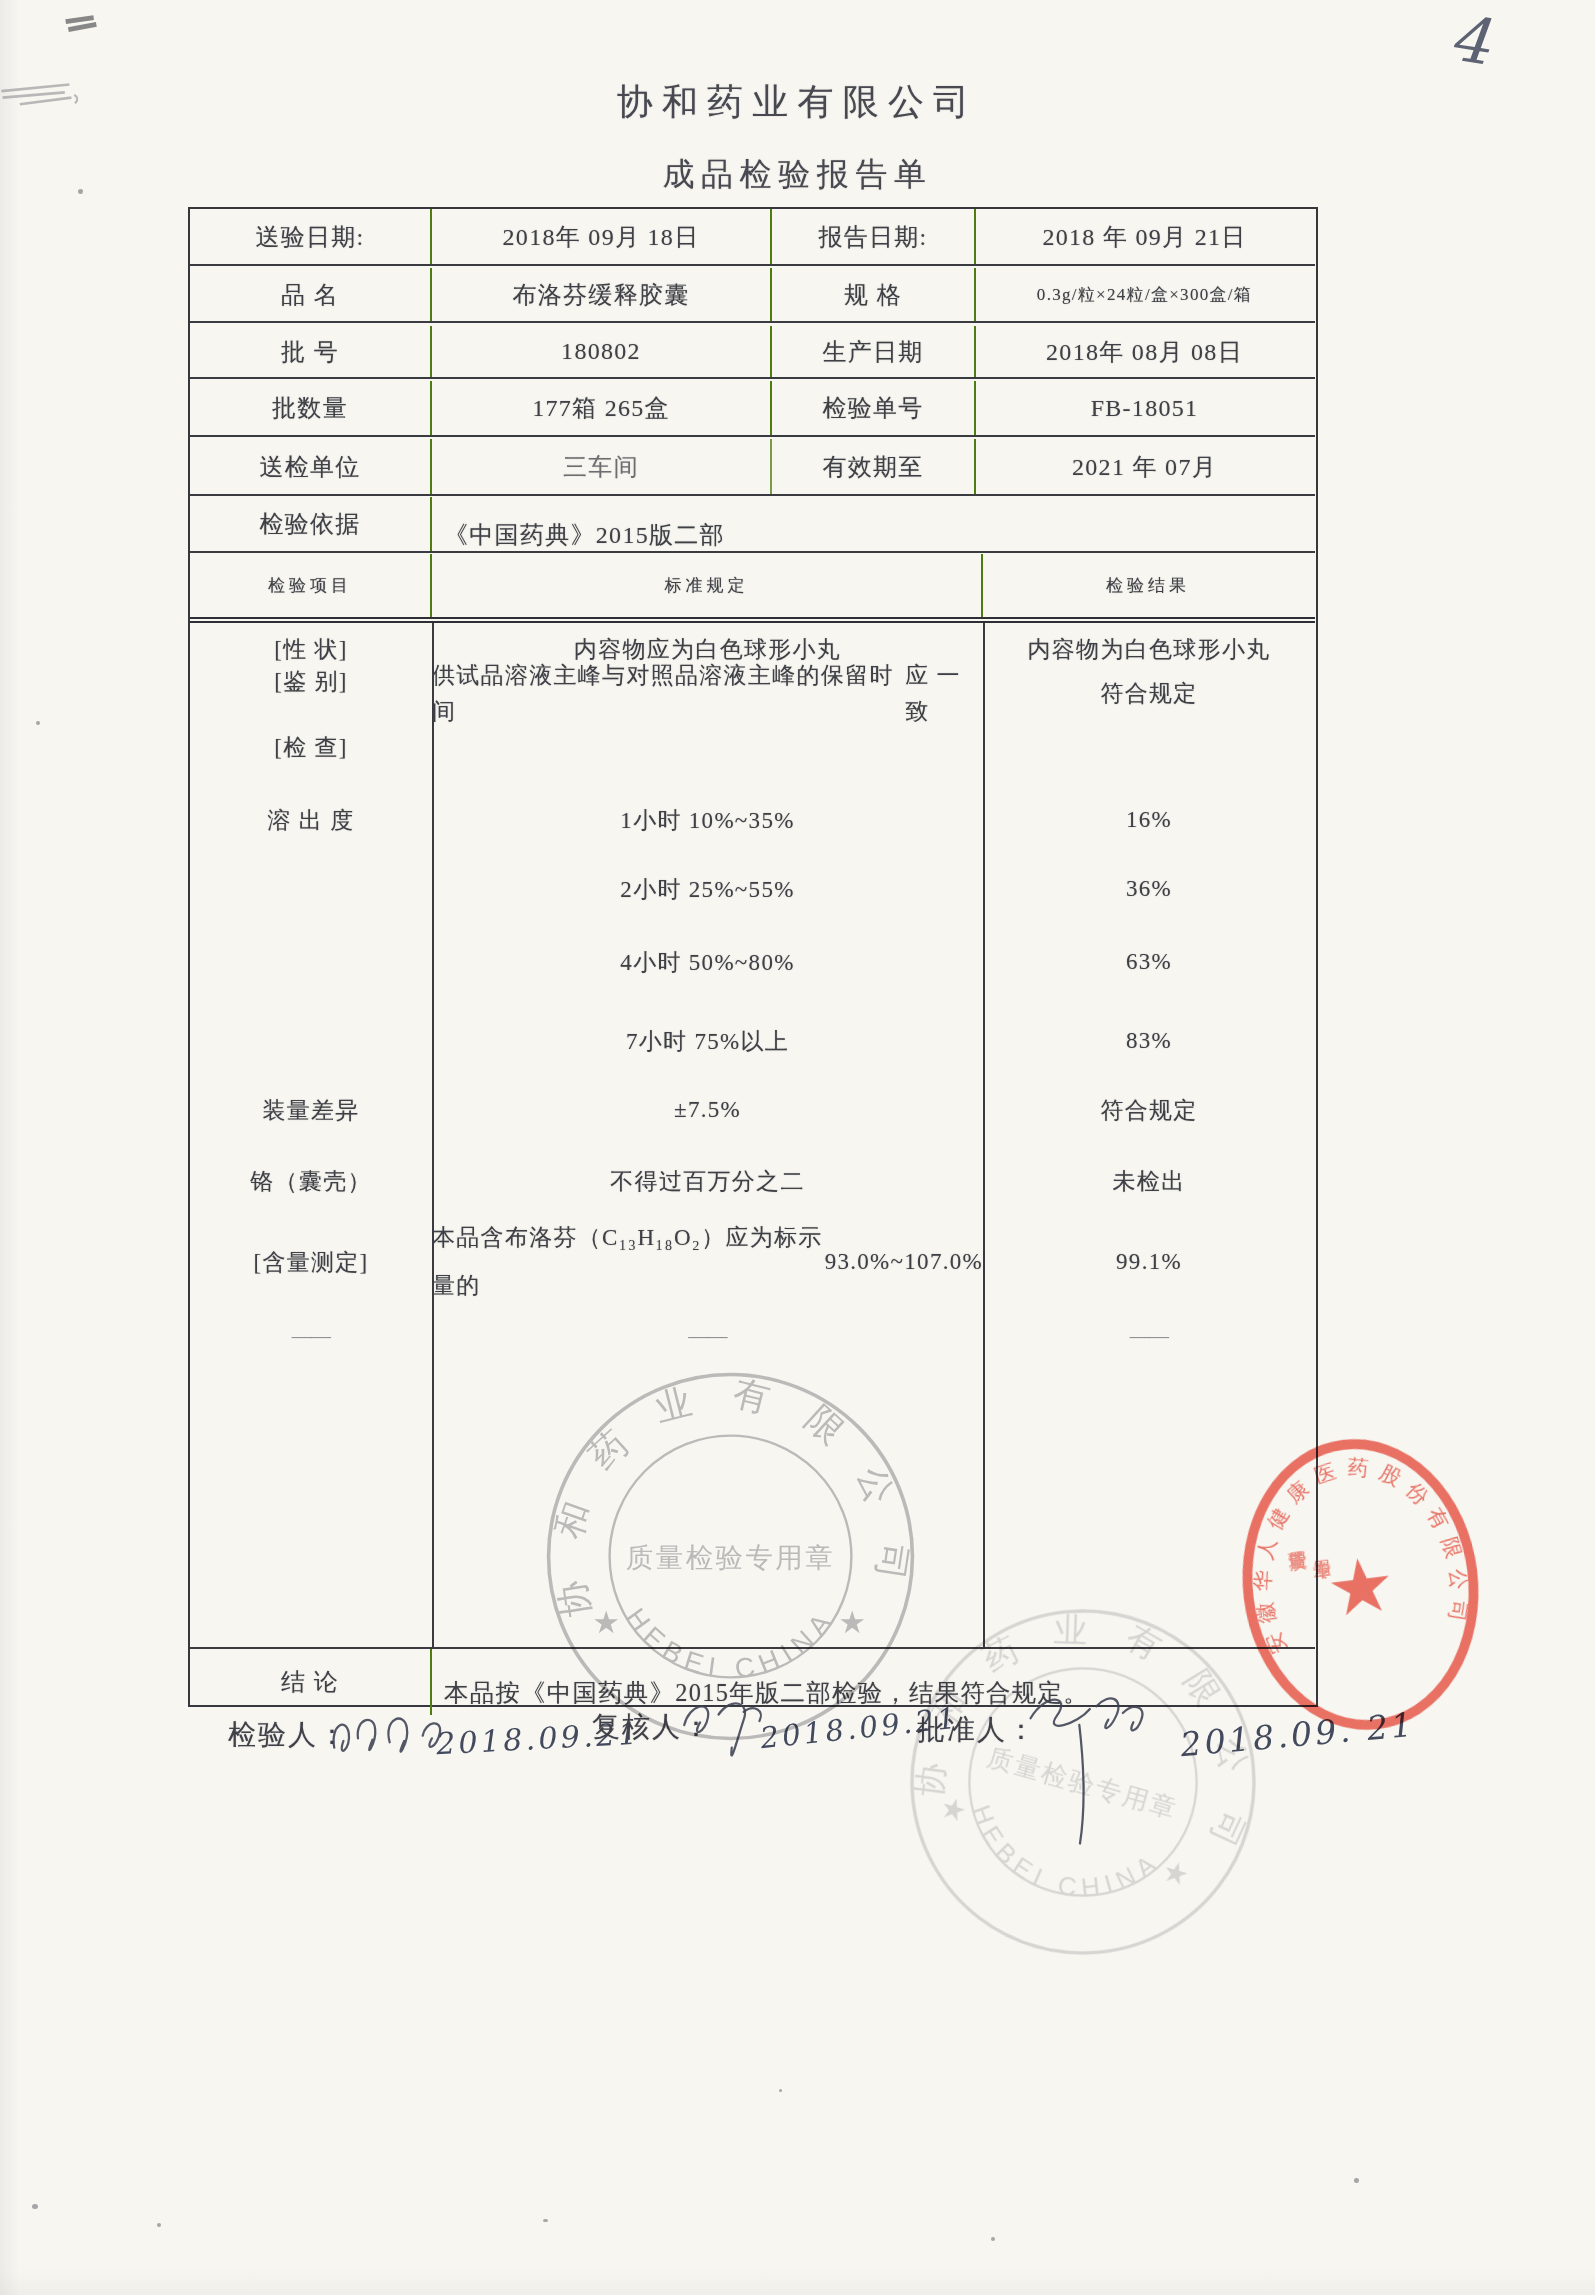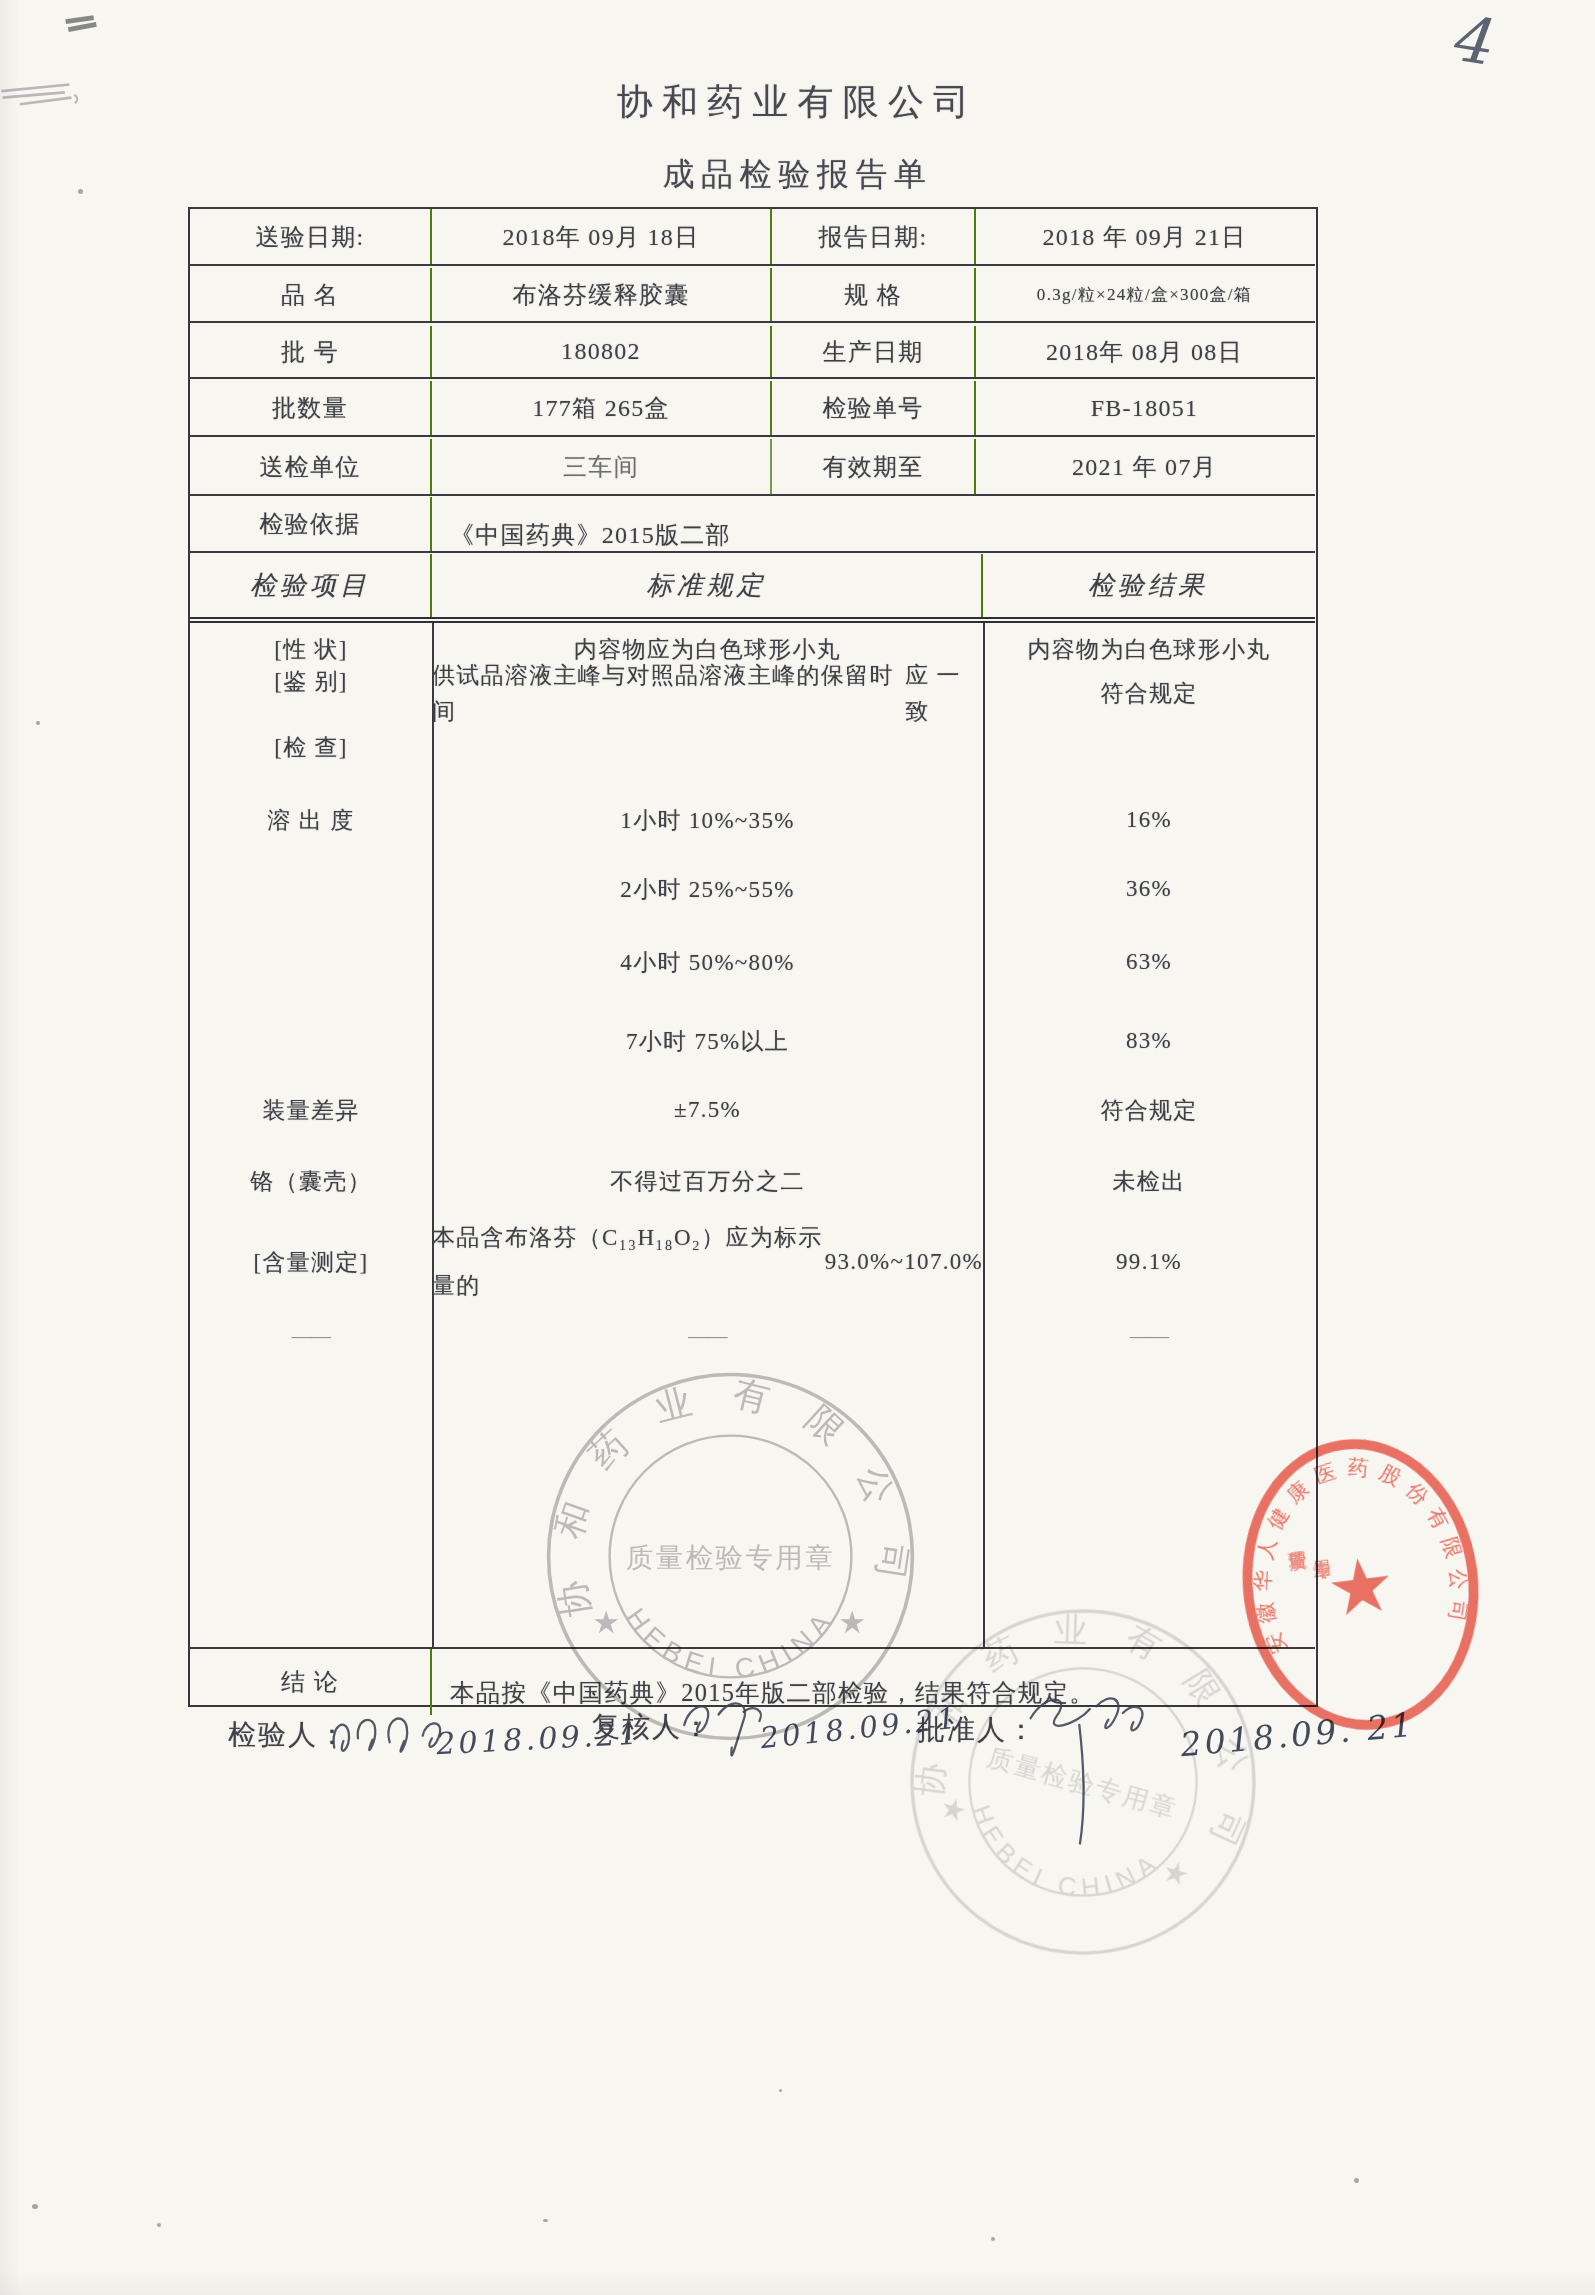--- a/index.html
+++ b/index.html
@@ -24,23 +24,23 @@
   .tbl{position:absolute;left:188px;top:207px;width:1130px;height:1500px;
     border:2.6px solid #37383d;box-sizing:border-box;}
   .trow{position:absolute;left:0;width:1125px;display:grid;box-sizing:border-box;
     border-bottom:2px solid #3a3b40;}
   .trow > div{display:flex;align-items:center;justify-content:center;
     font-size:24px;letter-spacing:1.3px;box-sizing:border-box;}
   .cell-l{border-right:2px solid #4d7c0f;}
   .g4{grid-template-columns:242px 340px 204px 337px;}
   .g2{grid-template-columns:242px 881px;}
   .g3{grid-template-columns:242px 551px 330px;}
-  .leftpad{justify-content:flex-start !important;padding-left:18px;margin-top:21px;}
+  .leftpad{justify-content:flex-start !important;padding-left:12px;margin-top:21px;}
   .hdr{border-bottom:6px double #2e2f34;}
-  .hdr > div{font-size:26px;letter-spacing:4px;font-style:italic;}
+  .hdr > div{font-size:17px;letter-spacing:4px;}
   .body-sec{position:absolute;left:0;top:414px;width:1125px;height:1026px;
     border-bottom:2px solid #3a3b40;box-sizing:border-box;}
   .vline{position:absolute;top:0;bottom:0;width:2px;background:#3a3b40;}
   .irow{position:absolute;left:0;width:1125px;height:34px;display:grid;
     grid-template-columns:242px 551px 332px;}
   .irow > div{display:flex;align-items:center;justify-content:center;
     font-size:23px;letter-spacing:1.3px;}
   .two-line{flex-direction:row;line-height:1.55;}
   .dashes > div{color:#66676d;opacity:.75;font-size:20px;letter-spacing:-0.7px;}
   

